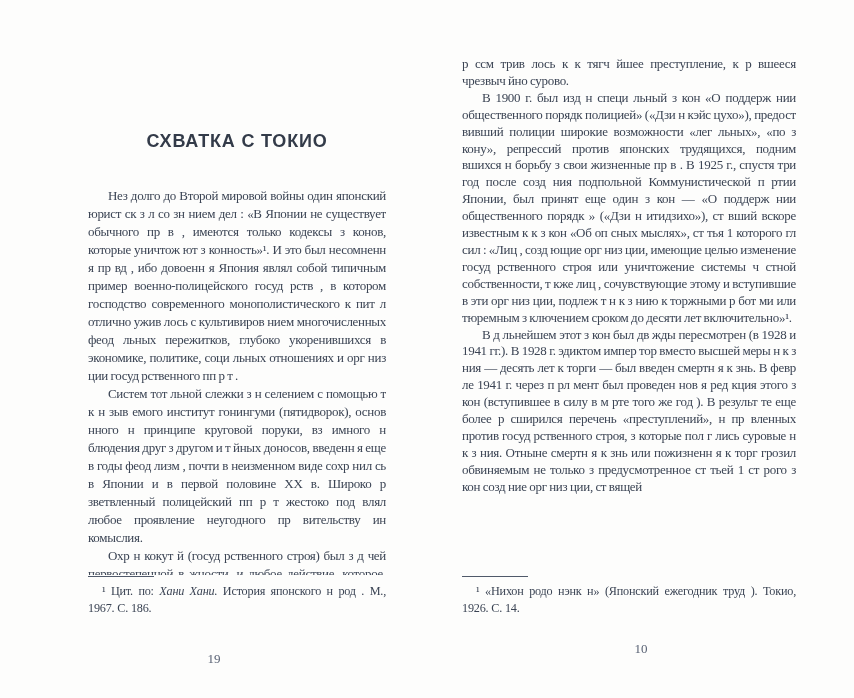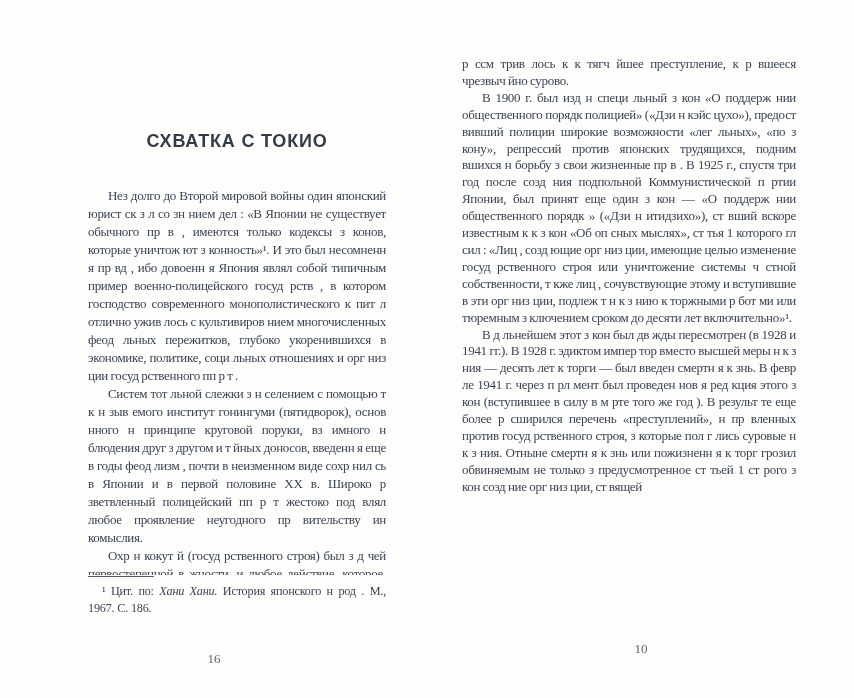--- a/index.html
+++ b/index.html
@@ -63,27 +63,31 @@
       <p class="indent">Нез долго до Второй мировой войны один японский юрист ск з л со зн нием дел : «В Японии не существует обычного пр в ,  имеются только кодексы з конов, которые уничтож ют з конность»¹. И это был  несомненн я пр вд , ибо довоенн я Япония являл  собой типичным пример военно-полицейского госуд рств , в котором господство современного монополистического к пит л  отлично ужив лось с культивиров нием многочисленных феод льных пережитков, глубоко укоренившихся в экономике, политике, соци льных отношениях и орг низ ции госуд рственного  пп р т .</p>
       <p class="indent">Систем  тот льной слежки з  н селением с помощью т к н зыв емого институт  гонингуми (пятидворок), основ нного н  принципе круговой поруки, вз имного н блюдения друг з  другом и т йных доносов, введенн я еще в годы феод лизм , почти в неизменном виде сохр нил сь в Японии и в первой половине XX в. Широко р зветвленный полицейский  пп р т жестоко под влял любое проявление неугодного пр вительству ин комыслия.</p>
       <p class="indent">Охр н  кокут й (госуд рственного строя) был  з д чей первостепенной в жности, и любое действие, которое, по мнению полиции, могло н нести кокут й м лейший ущерб,</p>
     </div>
 
     <div class="footnote">
       <div class="fn-rule"></div>
       <p class="fn-text"><span>¹ Цит. по: </span><i>Хани Хани.</i><span> История японского н род . М., 1967. С. 186.</span></p>
     </div>
 
-    <div class="page-number">16</div>
+    <div class="page-number">19</div>
   </section>
 
   <section class="page page-right">
     <div class="body-text">
       <p>р ссм трив лось к к тягч йшее преступление, к р вшееся чрезвыч йно сурово.</p>
       <p class="indent">В 1900 г. был изд н специ льный з кон «О поддерж нии общественного порядк  полицией» («Дзи н кэйс цухо»), предост вивший полиции широкие возможности «лег льных», «по з кону», репрессий против японских трудящихся, подним вшихся н  борьбу з  свои жизненные пр в . В 1925 г., спустя три год  после созд ния подпольной Коммунистической п ртии Японии, был принят еще один з кон — «О поддерж нии общественного порядк » («Дзи н итидзихо»), ст вший вскоре известным к к з кон «Об оп сных мыслях», ст тья 1 которого гл сил : «Лиц , созд ющие орг низ ции, имеющие целью изменение госуд рственного строя или уничтожение системы ч стной собственности,  т кже лиц , сочувствующие этому и вступившие в эти орг низ ции, подлеж т н к з нию к торжными р бот ми или тюремным з ключением сроком до десяти лет включительно»¹.</p>
       <p class="indent">В д льнейшем этот з кон был дв жды пересмотрен (в 1928 и 1941 гг.). В 1928 г. эдиктом импер тор  вместо высшей меры н к з ния — десять лет к торги — был  введен  смертн я к знь. В февр ле 1941 г. через п рл мент был  проведен  нов я ред кция этого з кон  (вступившее в силу в м рте того же год ). В результ те еще более р сширился перечень «преступлений», н пр вленных против госуд рственного строя, з  которые пол г лись суровые н к з ния. Отныне смертн я к знь или пожизненн я к торг  грозил  обвиняемым не только з  предусмотренное ст тьей 1 ст рого з кон  созд ние орг низ ции, ст вящей</p>
     </div>
 
+    <div class="footnote">
+      <div class="fn-rule"></div>
+      <p class="fn-text">¹ «Нихон родо нэнк н» (Японский ежегодник труд ). Токио, 1926. С. 14.</p>
+    </div>
 
     <div class="page-number">10</div>
   </section>
 
 </div>
 
 </body></html>

